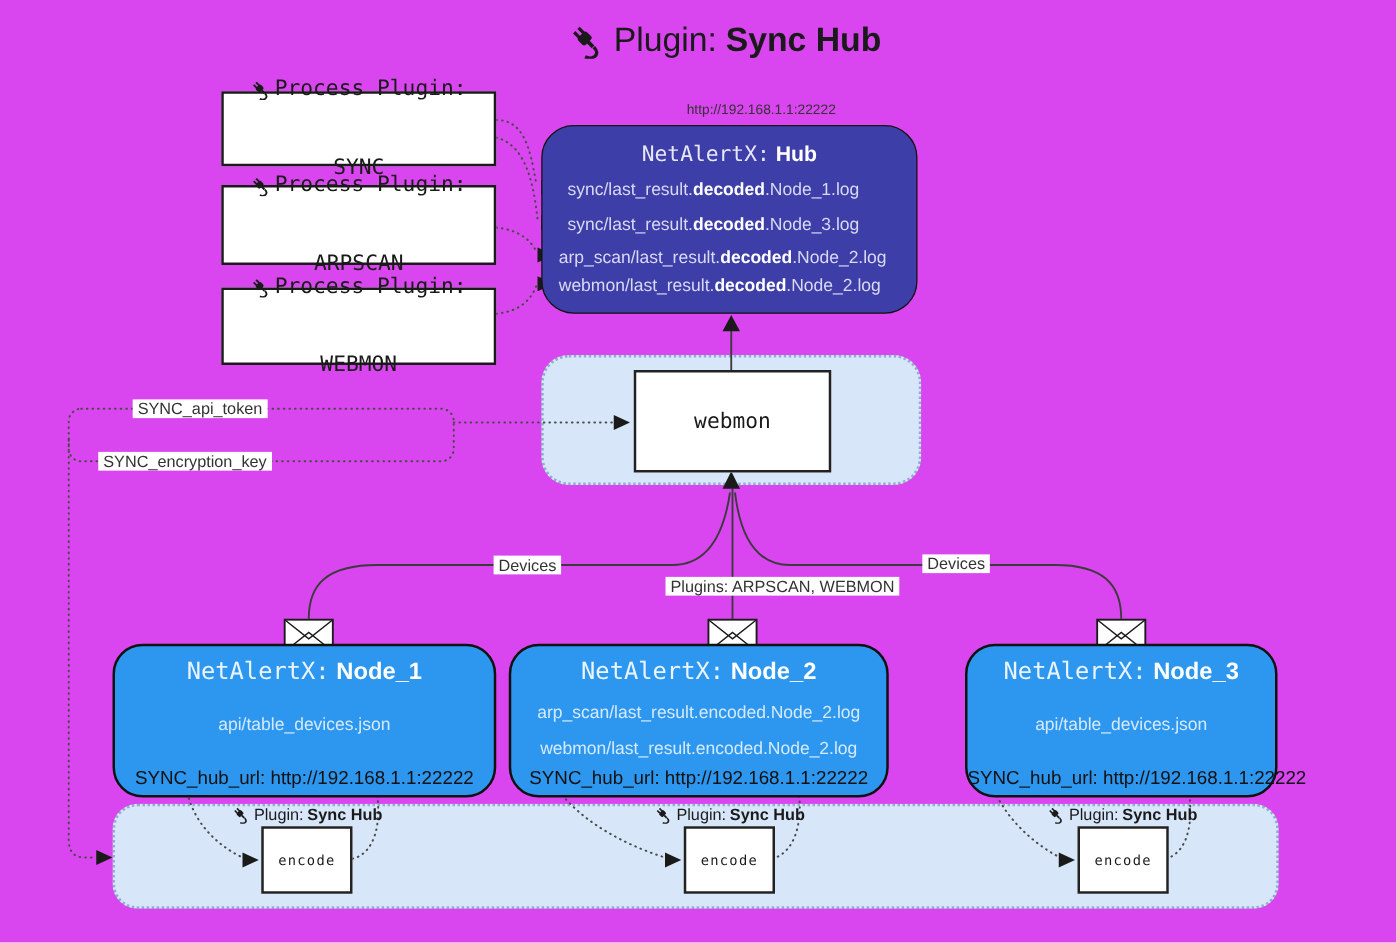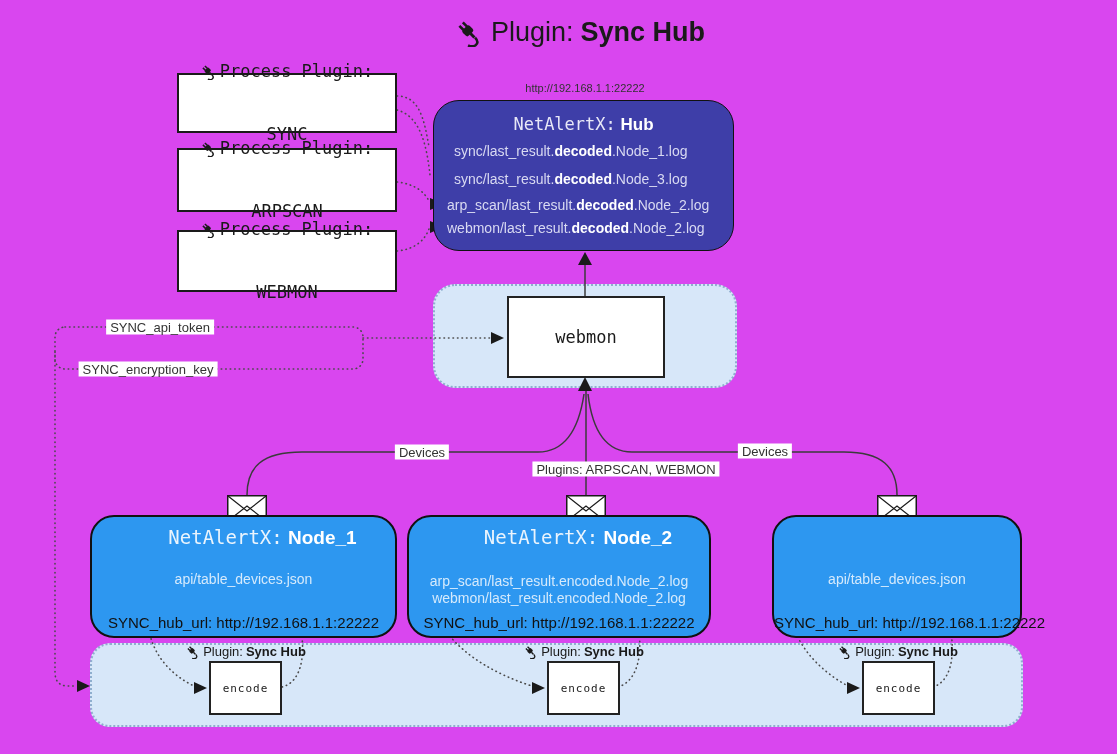--- a/index.html
+++ b/index.html
@@ -22,28 +22,28 @@
   .h-title .mono{color:#E7E7F7;font-weight:normal;}
   .hub-line{position:absolute;font-size:14px;color:#D9DAF2;white-space:nowrap;}
   .hub-line b{color:#fff;}
 
   .panel{position:absolute;background:#D7E7F9;border:2px dotted #8FAECE;border-radius:22px;box-sizing:border-box;}
   .wbox{position:absolute;background:#fff;border:2px solid #222;box-sizing:border-box;
         display:flex;align-items:center;justify-content:center;}
 
   .node{position:absolute;top:515px;height:123px;background:#2D97F0;border:2px solid #111;
         border-radius:24px;box-sizing:border-box;}
-  .n-title{position:absolute;top:9px;width:100%;text-align:center;font-size:19px;color:#fff;white-space:nowrap;padding-left:19px;}
+  .n-title{position:absolute;top:9px;width:100%;text-align:center;font-size:19px;color:#fff;white-space:nowrap;}
   .n-title .mono{color:#EAF4FD;font-weight:normal;}
   .n-file{position:absolute;width:100%;text-align:center;font-size:14px;color:#D5EAFC;white-space:nowrap;}
   .n-url{position:absolute;bottom:5px;width:100%;text-align:center;font-size:15px;color:#111;white-space:nowrap;}
 
   .lbl{position:absolute;transform:translate(-50%,-50%);background:#fff;padding:0 4px;
        font-size:13px;color:#333;white-space:nowrap;}
-  .lbl-small{font-size:11px;}
+  .lbl-small{font-size:11px;margin-left:24px;}
   .enc-label{position:absolute;transform:translateX(-50%);display:flex;align-items:center;gap:3px;
        font-size:13px;color:#1a1a1a;white-space:nowrap;}
 </style>
 </head>
 <body>
 
 <div class="canvas">
 
   <svg width="0" height="0" style="position:absolute">
     <defs>
@@ -188,26 +188,30 @@
     </div>
     <div class="n-file" style="top:54px;">api/table_devices.json</div>
     <div class="n-url">SYNC_hub_url: http://192.168.1.1:22222</div>
   </div>
 
   <div class="node" style="left:407px;width:304px;">
     <div class="n-title">
       <span class="mono">NetAlertX:</span>
       <b>Node_2</b>
     </div>
-    <div class="n-file" style="top:44px;margin-top:12px;">arp_scan/last_result.encoded.Node_2.log</div>
+    <div class="n-file" style="top:44px;">arp_scan/last_result.encoded.Node_2.log</div>
     <div class="n-file" style="top:73px;">webmon/last_result.encoded.Node_2.log</div>
     <div class="n-url">SYNC_hub_url: http://192.168.1.1:22222</div>
   </div>
 
   <div class="node" style="left:772px;width:250px;">
+    <div class="n-title">
+      <span class="mono">NetAlertX:</span>
+      <b>Node_3</b>
+    </div>
     <div class="n-file" style="top:54px;">api/table_devices.json</div>
     <div class="n-url">SYNC_hub_url: http://192.168.1.1:22222</div>
   </div>
 
   <div class="enc-label" style="left:246px;top:644px;">
     <svg width="14" height="14" viewBox="0 0 16 16">
         <use href="#plug"></use>
       </svg>
     <span>Plugin:</span>
     <b>Sync Hub</b>

